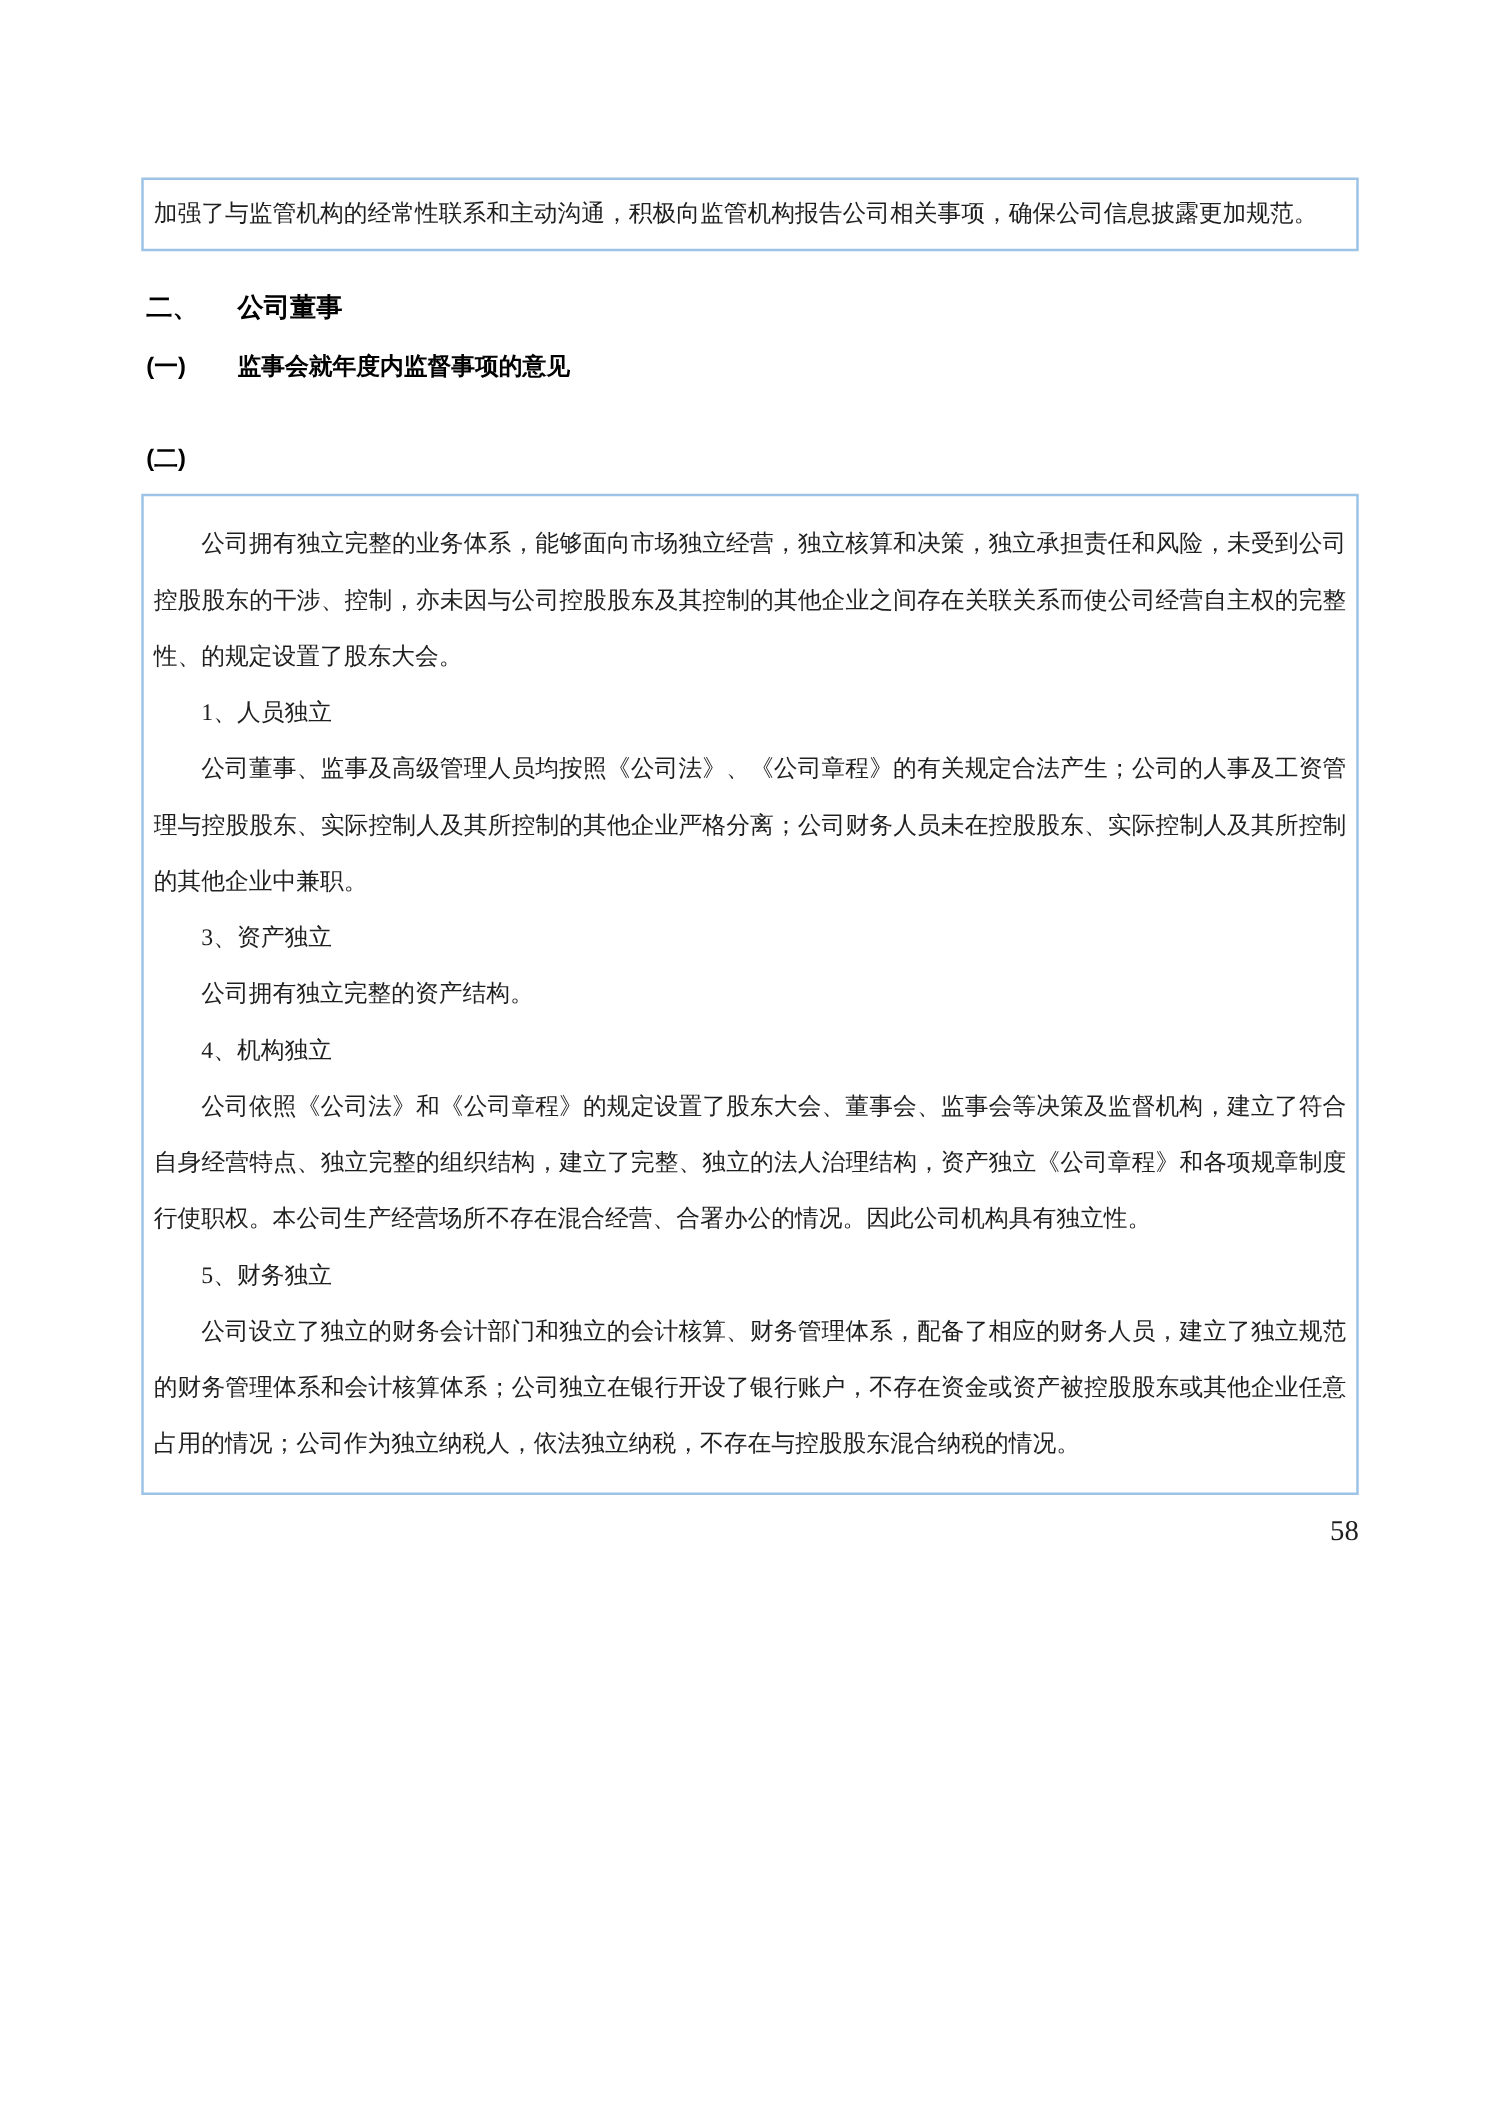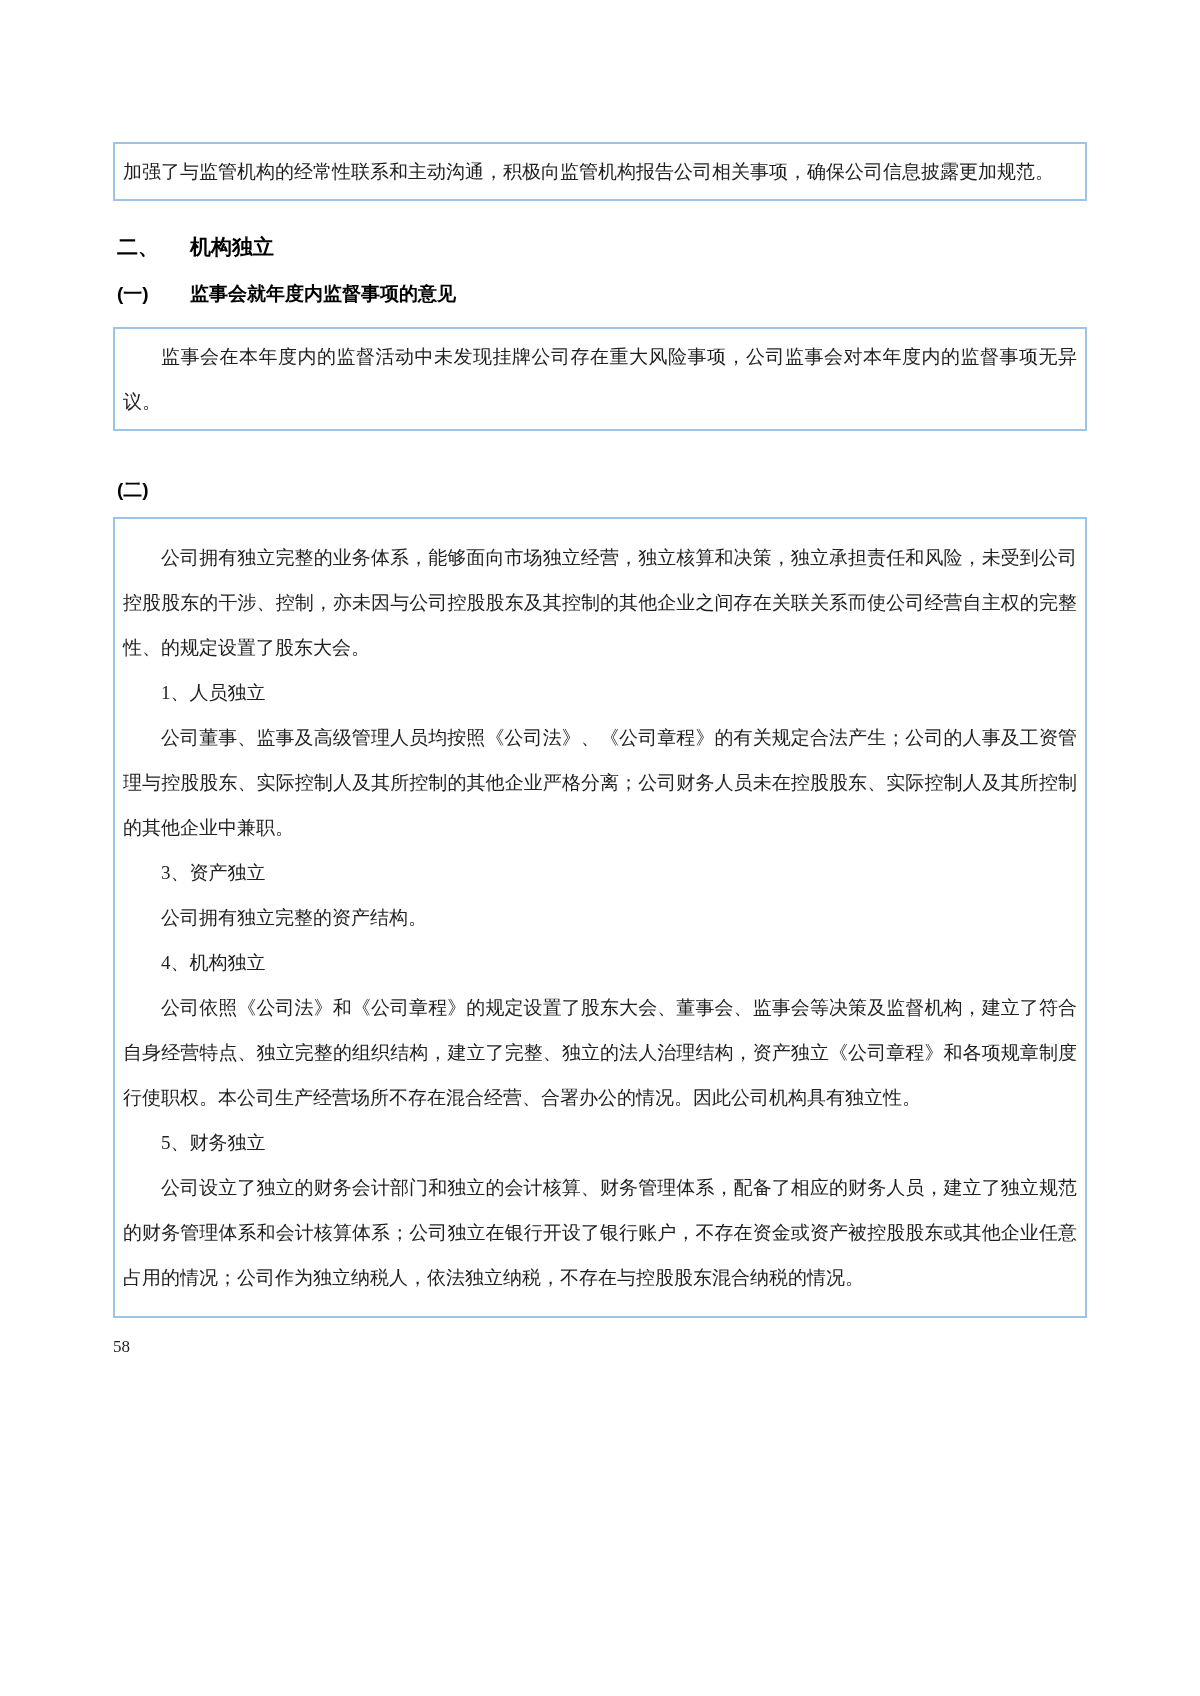--- a/index.html
+++ b/index.html
@@ -39,47 +39,44 @@
   .h1{font-size:21px;line-height:32px;margin-top:30px;}
   .h2{font-size:19px;line-height:30px;}
   .h2a{margin-top:16px;}
   .h2b{margin-top:44px;}
   .box-carryover{margin-top:0;}
   .box-sub1{margin-top:18px;}
   .box-sub2{margin-top:12px;padding-top:16px;padding-bottom:16px;}
   .item p{margin:0;}
   .footer{
     margin-top:14px;
-    text-align:left;
-    font-size:17px;
+    text-align:right;
+    font-size:23px;
     line-height:30px;
   }
 </style>
 </head>
 <body style="color: rgb(31, 31, 31);">
 
 <div class="page">
 
   <div class="textbox box-carryover" style="border-color: rgb(157, 195, 230);">
     <p>加强了与监管机构的经常性联系和主动沟通，积极向监管机构报告公司相关事项，确保公司信息披露更加规范。</p>
   </div>
 
   <div class="sec-heading h1">
     <span class="num">二、</span>
-    <span class="title">机构独立</span>
+    <span class="title">公司董事</span>
   </div>
 
   <div class="sec-heading h2 h2a">
     <span class="num">(一)</span>
     <span class="title">监事会就年度内监督事项的意见</span>
   </div>
 
-  <div class="textbox box-sub1" style="border-color: rgb(157, 195, 230);">
-    <p class="indent">监事会在本年度内的监督活动中未发现挂牌公司存在重大风险事项，公司监事会对本年度内的监督事项无异议。</p>
-  </div>
 
   <div class="sec-heading h2 h2b">
     <span class="num">(二)</span>
   </div>
 
   <div class="textbox box-sub2" style="border-color: rgb(157, 195, 230);">
     <div id="independence-items">
   <div class="item">
     <p class="indent item-body">公司拥有独立完整的业务体系，能够面向市场独立经营，独立核算和决策，独立承担责任和风险，未受到公司控股股东的干涉、控制，亦未因与公司控股股东及其控制的其他企业之间存在关联关系而使公司经营自主权的完整性、的规定设置了股东大会。</p>
   </div>

